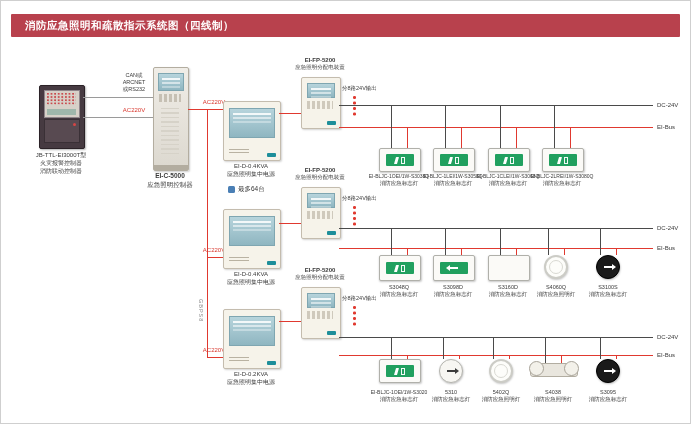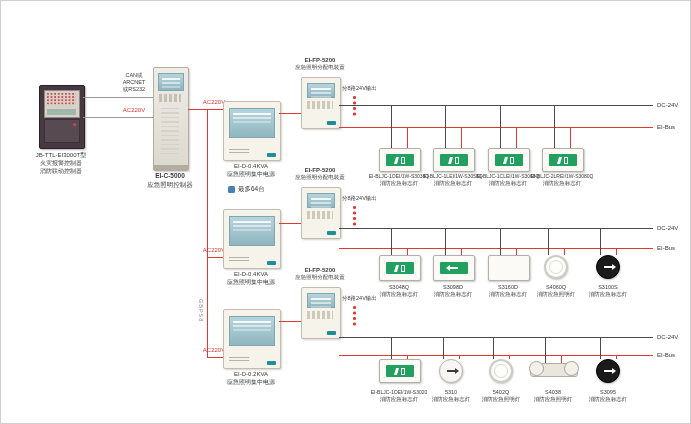--- a/index.html
+++ b/index.html
@@ -80,20 +80,23 @@
   .circ.darkd{background:#1a1a1a;border:1px solid #000;}
   .circ.lightd{background:#f7f6f2;border:1px solid #b5b5af;}
   .twin{position:absolute;width:46px;height:12px;background:#e9e6de;border:1px solid #b2ada1;border-radius:3px;}
   .twin .head{position:absolute;top:-3px;width:15px;height:15px;border-radius:50%;background:#f3f1ea;border:1px solid #a8a399;box-sizing:border-box;}
 </style>
 </head>
 <body>
 
 <div class="page">
 
+  <div class="header">
+    <span>消防应急照明和疏散指示系统图（四线制）</span>
+  </div>
 
   <div class="fire">
     <div class="face">
       <div class="leds"></div>
       <div class="strip"></div>
     </div>
     <div class="lower">
       <div class="dot"></div>
     </div>
   </div>

